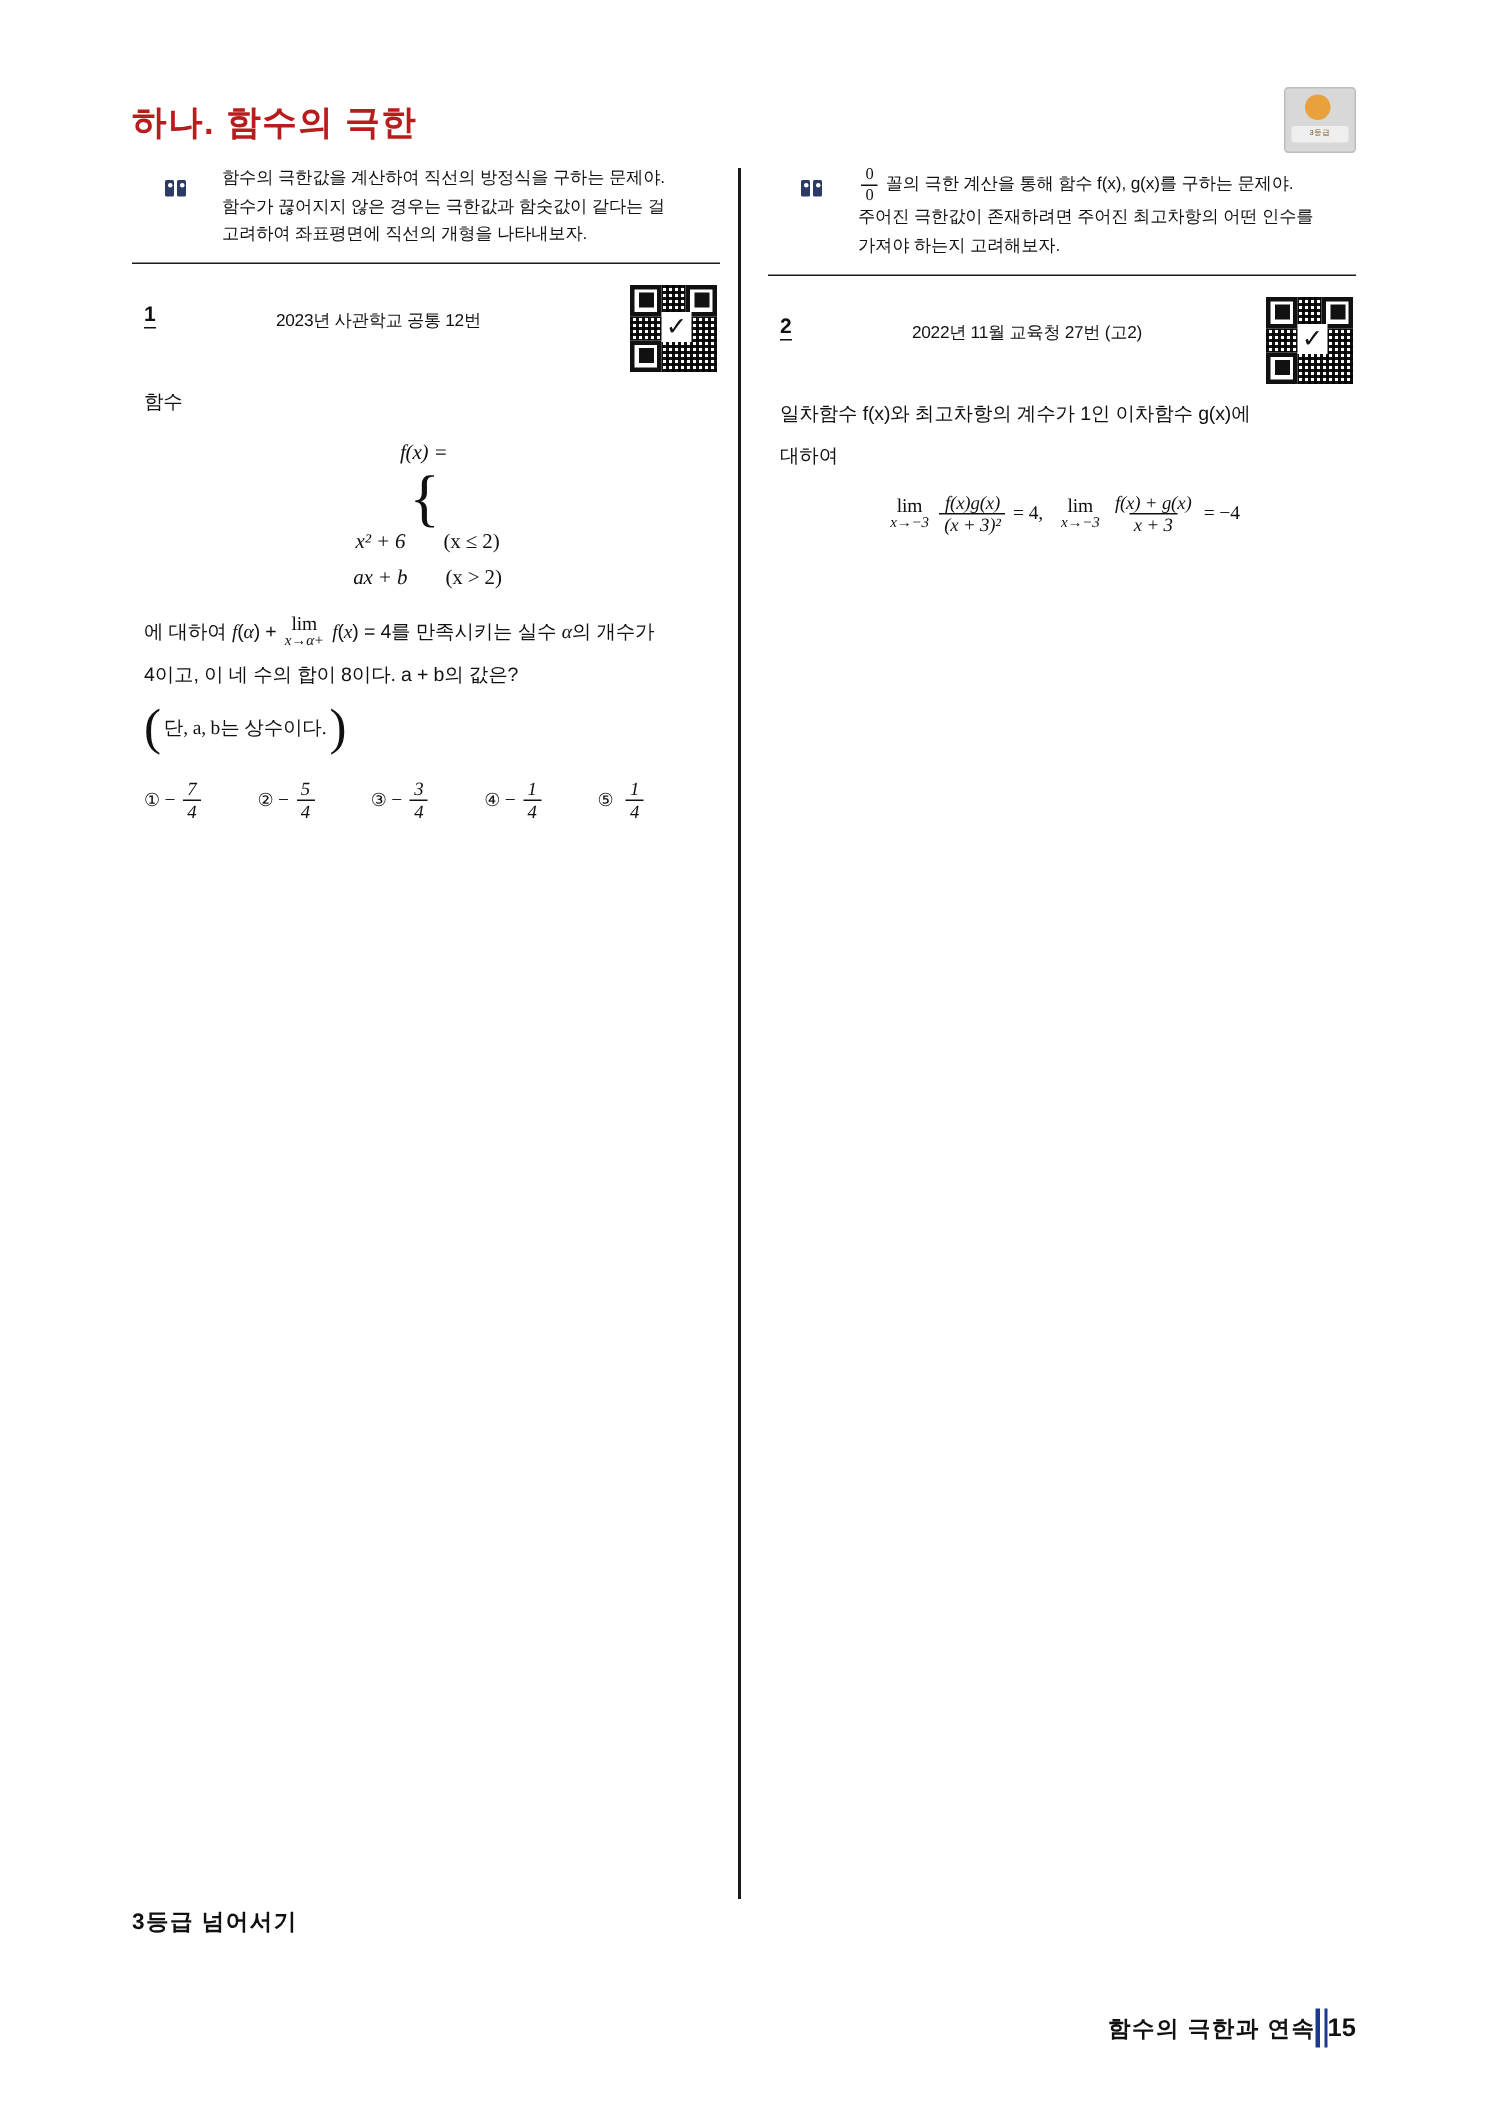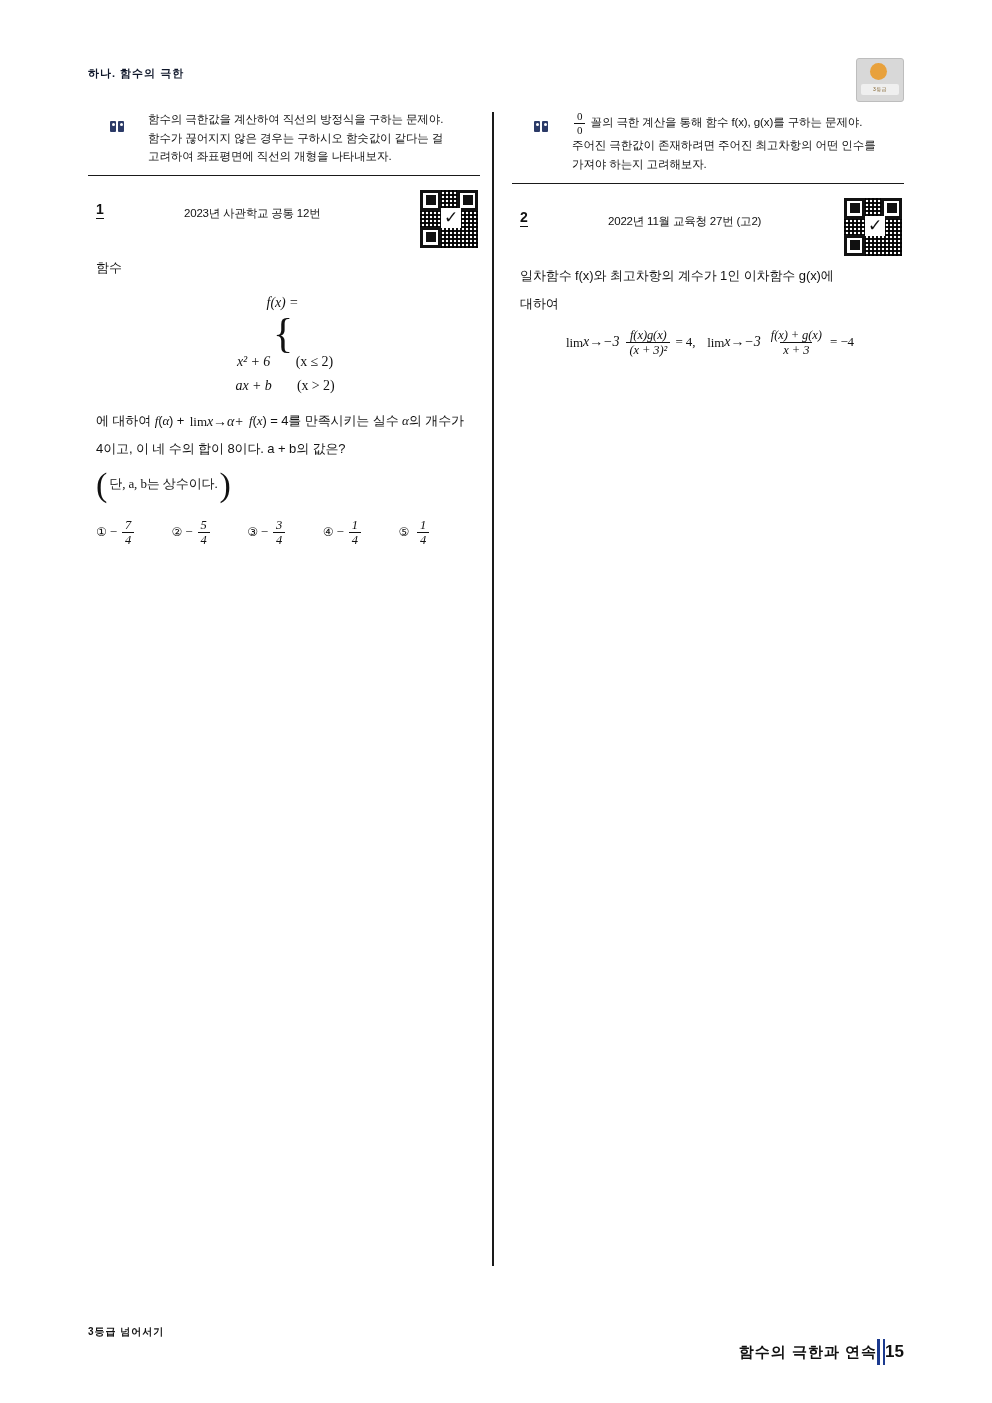--- a/index.html
+++ b/index.html
@@ -18,24 +18,24 @@
   .page {
     position: absolute;
     inset: 0;
   }
 
   
   .chapter-title {
     position: absolute;
     left: 88px;
     top: 66px;
-    font-size: 11px;
+    font-size: 23px;
     font-weight: bold;
     letter-spacing: 1px;
-    color: #0f172a;
+    color: #b91c1c;
   }
   .logo-badge {
     position: absolute;
     right: 88px;
     top: 58px;
     width: 46px;
     height: 42px;
     background: #d8d8d8;
     border: 1px solid #bdbdbd;
     border-radius: 3px;
@@ -230,30 +230,30 @@
     display: inline-block;
     font-style: italic;
     line-height: 1.7;
   }
   .piece .rows .r { white-space: nowrap; }
   .piece .rows .cond { margin-left: 22px; }
 
   
   .lim {
     display: inline-flex;
-    flex-direction: row;
+    flex-direction: column;
     align-items: center;
     vertical-align: middle;
     font-family: "Liberation Serif", serif;
     font-style: normal;
     margin: 0 2px;
     text-align: center;
   }
   .lim .op { font-size: 13px; line-height: 1; }
-  .lim .sub { font-size: 14px; line-height: 1.2; font-style: italic; }
+  .lim .sub { font-size: 10px; line-height: 1.2; font-style: italic; }
 
   
   .frac {
     display: inline-flex;
     flex-direction: column;
     align-items: center;
     vertical-align: middle;
     font-family: "Liberation Serif", serif;
     font-style: italic;
     margin: 0 2px;
@@ -304,22 +304,22 @@
     gap: 10px;
     margin: 12px 0 14px 0;
     font-family: "Liberation Serif", serif;
     font-size: 13px;
   }
 
   
   .footer-left {
     position: absolute;
     left: 88px;
-    top: 1325px;
-    font-size: 10px;
+    top: 1272px;
+    font-size: 15px;
     font-weight: bold;
     letter-spacing: 1px;
     color: #111;
   }
   .footer-right {
     position: absolute;
     right: 88px;
     top: 1339px;
     display: flex;
     align-items: center;
@@ -360,21 +360,21 @@
     <div class="band">3등급</div>
   </div>
 
   <div class="divider"></div>
 
   <div class="col col-left">
 
     <div class="tip">
       <div class="tip-icon"><span></span><span></span></div>
       <div class="tip-text">함수의 극한값을 계산하여 직선의 방정식을 구하는 문제야.</div>
-      <div class="tip-text">함수가 끊어지지 않은 경우는 구하시오 함숫값이 같다는 걸</div>
+      <div class="tip-text">함수가 끊어지지 않은 경우는 극한값과 함숫값이 같다는 걸</div>
       <div class="tip-text">고려하여 좌표평면에 직선의 개형을 나타내보자.</div>
     </div>
     <div class="tip-rule"></div>
 
     <div class="prob-head">
       <div class="prob-num">1</div>
       <div class="prob-src">2023년 사관학교 공통 12번</div>
       <div class="qr">
         <div class="qr-inner">
           <div class="qr-eye tl"></div>

